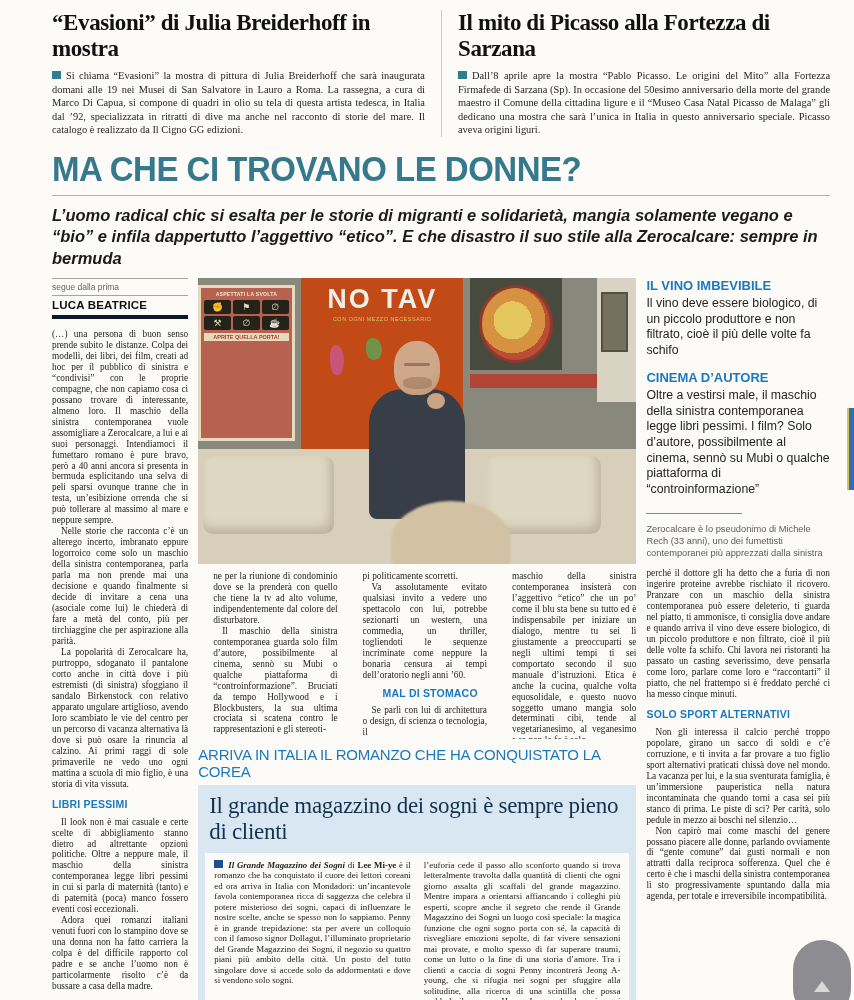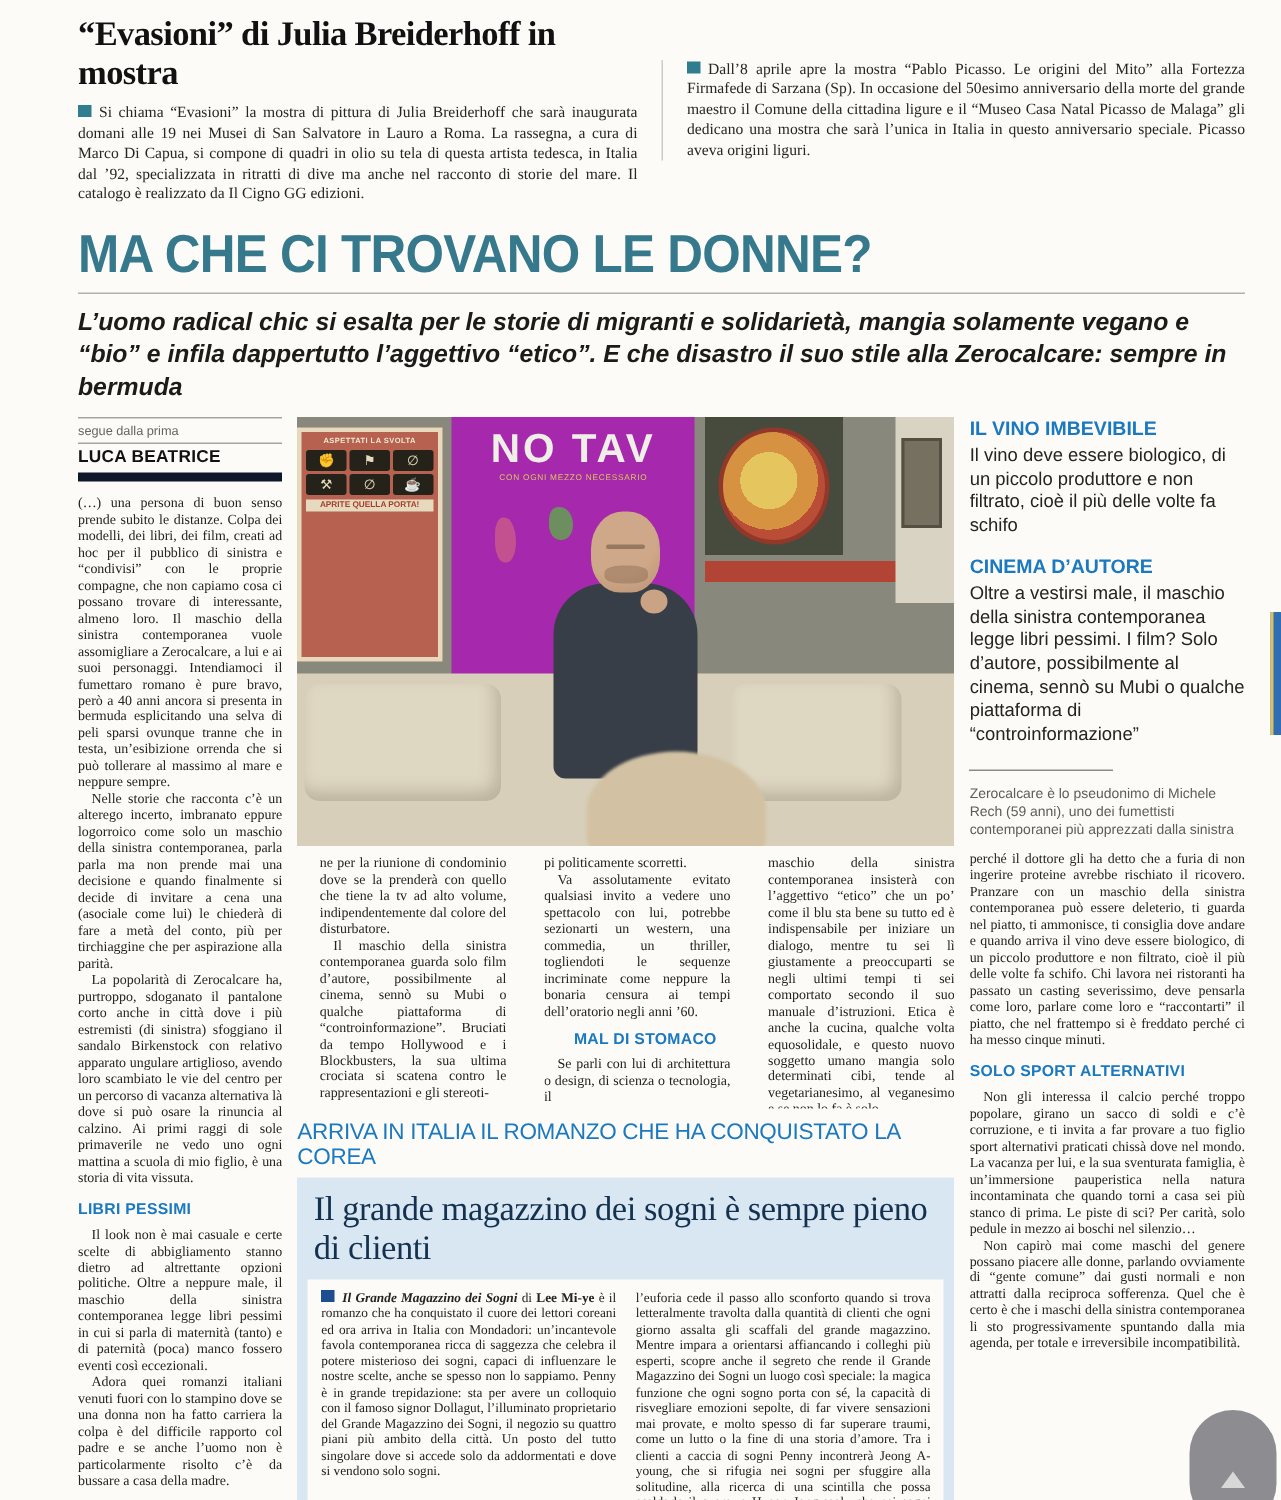--- a/index.html
+++ b/index.html
@@ -31,30 +31,30 @@
   .center   { width:444px; display:flex; flex-direction:column; }
   .col-right{ width:186px; display:flex; flex-direction:column; overflow:hidden; }
   .bodytext p { font-size:9.3px; line-height:1.18; text-align:justify; color:#232321; }
   .bodytext p.ind { text-indent:9px; }
   .sechead { font-family:"Liberation Sans", sans-serif; font-weight:bold; font-size:10.5px;
              color:#1b79c0; letter-spacing:0.2px; margin:8px 0 7px; }
   
   .byline { border-top:1px solid #a7a49d; padding-top:3px; margin-bottom:10px; }
   .segue { font-family:"Liberation Sans", sans-serif; font-size:8.5px; color:#66655f; padding-bottom:3px; border-bottom:1px solid #a7a49d; }
   .author { font-family:"Liberation Sans", sans-serif; font-weight:bold; font-size:11.5px; color:#111;
-            padding:3px 0 4px; border-bottom:6px solid #0f172a; letter-spacing:0.2px; }
+            padding:3px 0 4px; border-bottom:4px solid #0f172a; letter-spacing:0.2px; }
   
   .photo { position:relative; height:286px; background:#8d8f80; overflow:hidden; }
   .wall { position:absolute; inset:0 0 38% 0; background:#83857a; }
   .poster-left { position:absolute; left:0; top:4%; width:22%; height:88%; background:#b6594a; border:3px solid #e8ddc2; padding:3px; }
   .pl-cap { font-family:"Liberation Sans", sans-serif; font-weight:bold; font-size:5px; color:#f3ecd6; text-align:center; letter-spacing:0.3px; }
   .pl-grid { display:grid; grid-template-columns:1fr 1fr 1fr; gap:2px; margin:3px 0; }
   .pl-grid span { display:block; background:#17150f; color:#e8ddc2; font-size:9px; text-align:center; line-height:14px; height:14px; border-radius:2px; }
   .pl-foot { background:#e8ddc2; color:#a33425; font-weight:bold; font-family:"Liberation Sans", sans-serif; font-size:5.5px; text-align:center; margin-top:2px; padding:1px 0; }
-  .poster-notav { position:absolute; left:23.5%; top:0; width:37%; height:100%; background:#a21caf; padding-top:6px; text-align:center; }
+  .poster-notav { position:absolute; left:23.5%; top:0; width:37%; height:100%; background:#c2410c; padding-top:6px; text-align:center; }
   .notav { font-family:"Liberation Sans", sans-serif; font-weight:bold; font-size:27px; color:#f2f2ee; letter-spacing:2px; }
   .notav-sub { font-family:"Liberation Sans", sans-serif; font-size:5.5px; color:#d8c75a; letter-spacing:0.5px; margin-top:1px; }
   .doodle { position:absolute; border-radius:40% 60% 50% 50%; opacity:0.85; }
   .flag { position:absolute; left:46%; bottom:18%; width:30px; height:20px; background:#efeae0; border:1px solid #999; }
   .flag::after { content:"✕"; color:#b03a2e; font-size:11px; line-height:20px; display:block; text-align:center; }
   .poster-circle { position:absolute; left:62%; top:0; width:21%; height:52%; background:#3c4236; overflow:hidden; }
   .pc-ring { position:absolute; left:10%; top:8%; width:80%; height:84%; border-radius:50%;
              background:radial-gradient(circle at 45% 45%, #e8c65a 0 35%, #d78f3a 35% 60%, #b8442e 60% 100%); border:3px solid #8c2d22; }
   .red-strip { position:absolute; left:62%; top:54%; width:30%; height:8%; background:#b03a2e; }
   .banner { position:absolute; left:56%; top:64%; width:41%; height:11%; background:#f1eee6; display:flex; align-items:center; justify-content:center; gap:3px;
@@ -110,20 +110,21 @@
 <body>
 
 <div class="page">
 
   <div class="teasers">
     <div class="teaser">
       <h2>“Evasioni” di Julia Breiderhoff in mostra</h2>
       <p><span class="sq"></span><span>Si chiama “Evasioni” la mostra di pittura di Julia Breiderhoff che sarà inaugurata domani alle 19 nei Musei di San Salvatore in Lauro a Roma. La rassegna, a cura di Marco Di Capua, si compone di quadri in olio su tela di questa artista tedesca, in Italia dal ’92, specializzata in ritratti di dive ma anche nel racconto di storie del mare. Il catalogo è realizzato da Il Cigno GG edizioni.</span></p>
     </div>
     <div class="teaser">
+      <h2>Il mito di Picasso alla Fortezza di Sarzana</h2>
       <p><span class="sq"></span><span>Dall’8 aprile apre la mostra “Pablo Picasso. Le origini del Mito” alla Fortezza Firmafede di Sarzana (Sp). In occasione del 50esimo anniversario della morte del grande maestro il Comune della cittadina ligure e il “Museo Casa Natal Picasso de Malaga” gli dedicano una mostra che sarà l’unica in Italia in questo anniversario speciale. Picasso aveva origini liguri.</span></p>
     </div>
   </div>
 
   <div class="kicker">MA CHE CI TROVANO LE DONNE?</div>
   <div class="rule"></div>
   <p class="deck">L’uomo radical chic si esalta per le storie di migranti e solidarietà, mangia solamente vegano e “bio” e infila dappertutto l’aggettivo “etico”. E che disastro il suo stile alla Zerocalcare: sempre in bermuda</p>
 
   <div class="body">
 
@@ -234,21 +235,21 @@
     <div class="col-right">
       <div class="sb-sec">
         <div class="sb-title">IL VINO IMBEVIBILE</div>
         <div class="sb-body">Il vino deve essere biologico, di un piccolo produttore e non filtrato, cioè il più delle volte fa schifo</div>
       </div>
       <div class="sb-sec">
         <div class="sb-title">CINEMA D’AUTORE</div>
         <div class="sb-body">Oltre a vestirsi male, il maschio della sinistra contemporanea legge libri pessimi. I film? Solo d’autore, possibilmente al cinema, sennò su Mubi o qualche piattaforma di “controinformazione”</div>
       </div>
       <div class="cap-rule"></div>
-      <div class="caption">Zerocalcare è lo pseudonimo di Michele Rech (59 anni), uno dei fumettisti contemporanei più apprezzati dalla sinistra</div>
+      <div class="caption">Zerocalcare è lo pseudonimo di Michele Rech (33 anni), uno dei fumettisti contemporanei più apprezzati dalla sinistra</div>
       <div class="col5 bodytext">
         <p>perché il dottore gli ha detto che a furia di non ingerire proteine avrebbe rischiato il ricovero. Pranzare con un maschio della sinistra contemporanea può essere deleterio, ti guarda nel piatto, ti ammonisce, ti consiglia dove andare e quando arriva il vino deve essere biologico, di un piccolo produttore e non filtrato, cioè il più delle volte fa schifo. Chi lavora nei ristoranti ha passato un casting severissimo, deve pensarla come loro, parlare come loro e “raccontarti” il piatto, che nel frattempo si è freddato perché ci ha messo cinque minuti.</p>
         <div class="sechead">SOLO SPORT ALTERNATIVI</div>
         <p class="ind">Non gli interessa il calcio perché troppo popolare, girano un sacco di soldi e c’è corruzione, e ti invita a far provare a tuo figlio sport alternativi praticati chissà dove nel mondo. La vacanza per lui, e la sua sventurata famiglia, è un’immersione pauperistica nella natura incontaminata che quando torni a casa sei più stanco di prima. Le piste di sci? Per carità, solo pedule in mezzo ai boschi nel silenzio…</p>
         <p class="ind">Non capirò mai come maschi del genere possano piacere alle donne, parlando ovviamente di “gente comune” dai gusti normali e non attratti dalla reciproca sofferenza. Quel che è certo è che i maschi della sinistra contemporanea li sto progressivamente spuntando dalla mia agenda, per totale e irreversibile incompatibilità.</p>
       </div>
     </div>
   </div>
 
   <div class="edge-tab"></div>

